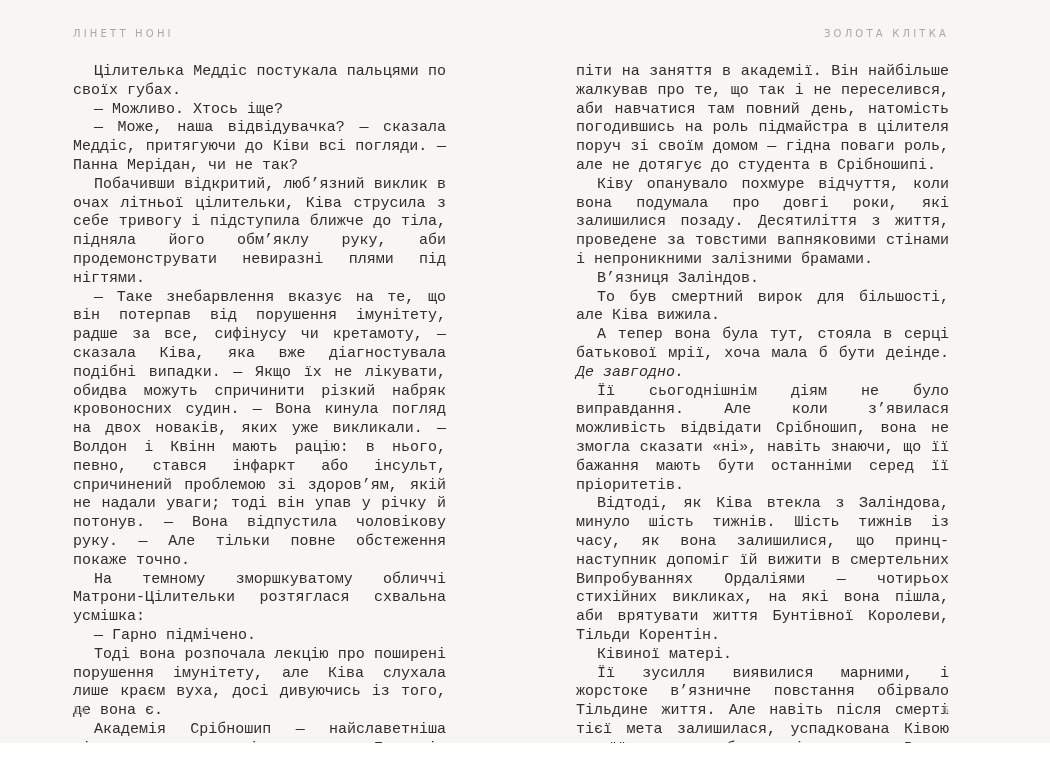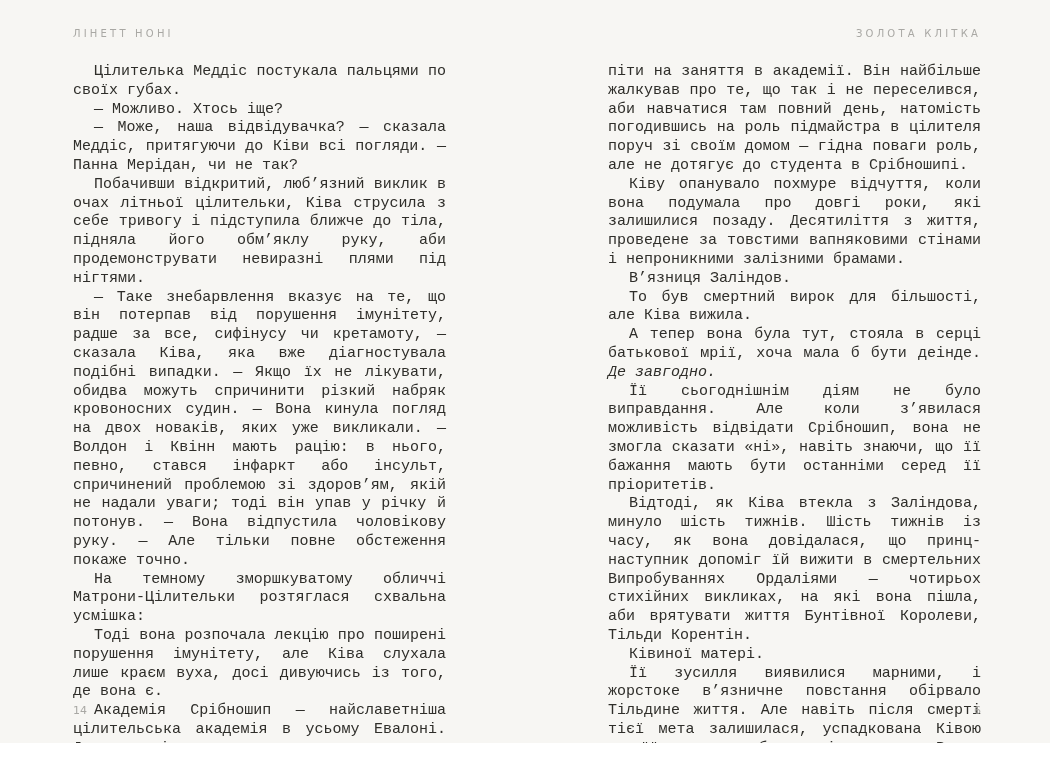--- a/index.html
+++ b/index.html
@@ -13,21 +13,21 @@
   .spread {
     position: absolute; left: 0; top: 0; width: 1050px; height: 743px;
     background: #f7f6f3;
   }
   .bottom-strip {
     position: absolute; left: 0; bottom: 0; width: 1050px; height: 17px;
     background: #ffffff;
   }
   .page { position: absolute; top: 28px; width: 373px; height: 700px; }
   .page.left  { left: 73px; }
-  .page.right { left: 608px; }
+  .page.right { left: 576px; }
   .running-head {
     font-family: "DejaVu Sans", "Liberation Sans", sans-serif;
     font-size: 10px; letter-spacing: 3.2px;
     color: #a9a8a4; line-height: 12px; height: 12px;
     white-space: nowrap;
   }
   .running-head.align-right { text-align: right; }
   .page-body {
     margin-top: 23px;
     font-size: 15px; line-height: 18.8px;
@@ -55,37 +55,38 @@
 
     <div class="page left">
       <div class="running-head">ЛІНЕТТ НОНІ</div>
       <div class="page-body">
         <p>Цілителька Меддіс постукала пальцями по своїх губах.</p>
         <p>— Можливо. Хтось іще?</p>
         <p>— Може, наша відвідувачка? — сказала Меддіс, притягуючи до Ківи всі погляди. — Панна Мерідан, чи не так?</p>
         <p>Побачивши відкритий, люб’язний виклик в очах літньої цілительки, Ківа струсила з себе тривогу і підступила ближче до тіла, підняла його обм’яклу руку, аби продемонструвати невиразні плями під нігтями.</p>
         <p>— Таке знебарвлення вказує на те, що він потерпав від порушення імунітету, радше за все, сифінусу чи кретамоту, — сказала Ківа, яка вже діагностувала подібні випадки. — Якщо їх не лікувати, обидва можуть спричинити різкий набряк кровоносних судин. — Вона кинула погляд на двох новаків, яких уже викликали. — Волдон і Квінн мають рацію: в нього, певно, стався інфаркт або інсульт, спричинений проблемою зі здоров’ям, якій не надали уваги; тоді він упав у річку й потонув. — Вона відпустила чоловікову руку. — Але тільки повне обстеження покаже точно.</p>
         <p>На темному зморшкуватому обличчі Матрони-Цілительки розтяглася схвальна усмішка:</p>
+        <p>— Гарно підмічено.</p>
         <p>Тоді вона розпочала лекцію про поширені порушення імунітету, але Ківа слухала лише краєм вуха, досі дивуючись із того, де вона є.</p>
         <p>Академія Срібношип — найславетніша цілительська академія в усьому Евалоні. Дехто навіть наполягатиме, що у всьому Вендераллі.</p>
         <p>Коли Ківа була дитиною, батько часто говорив про Срібношип. Зростаючи в місті Фелларіон, він використовував будь-яку нагоду, аби відвідати Валленію і потай</p>
       </div>
       <div class="page-number align-left">14</div>
     </div>
 
     <div class="page right">
       <div class="running-head align-right">ЗОЛОТА КЛІТКА</div>
       <div class="page-body">
         <p class="noindent">піти на заняття в академії. Він найбільше жалкував про те, що так і не переселився, аби навчатися там повний день, натомість погодившись на роль підмайстра в цілителя поруч зі своїм домом — гідна поваги роль, але не дотягує до студента в Срібношипі.</p>
         <p>Ківу опанувало похмуре відчуття, коли вона подумала про довгі роки, які залишилися позаду. Десятиліття з життя, проведене за товстими вапняковими стінами і непроникними залізними брамами.</p>
         <p>В’язниця Заліндов.</p>
         <p>То був смертний вирок для більшості, але Ківа вижила.</p>
         <p><span>А тепер вона була тут, стояла в серці батькової мрії, хоча мала б бути деінде. </span><em>Де завгодно.</em></p>
         <p>Її сьогоднішнім діям не було виправдання. Але коли з’явилася можливість відвідати Срібношип, вона не змогла сказати «ні», навіть знаючи, що її бажання мають бути останніми серед її пріоритетів.</p>
-        <p>Відтоді, як Ківа втекла з Заліндова, минуло шість тижнів. Шість тижнів із часу, як вона довідалася, що принц-наступник допоміг їй вижити в смертельних Випробуваннях Ордаліями — чотирьох стихійних викликах, на які вона пішла, аби врятувати життя Бунтівної Королеви, Тільди Корентін.</p>
+        <p>Відтоді, як Ківа втекла з Заліндова, минуло шість тижнів. Шість тижнів із часу, як вона залишилися, що принц-наступник допоміг їй вижити в смертельних Випробуваннях Ордаліями — чотирьох стихійних викликах, на які вона пішла, аби врятувати життя Бунтівної Королеви, Тільди Корентін.</p>
         <p>Ківиної матері.</p>
         <p>Її зусилля виявилися марними, і жорстоке в’язничне повстання обірвало Тільдине життя. Але навіть після смерті тієї мета залишилася, успадкована Ківою та її старшими братом і сестрою. Разом вони втрьох шукатимуть</p>
       </div>
       <div class="page-number align-right">6</div>
     </div>
 
   </div>
   <div class="bottom-strip"></div>
 </div>
 

